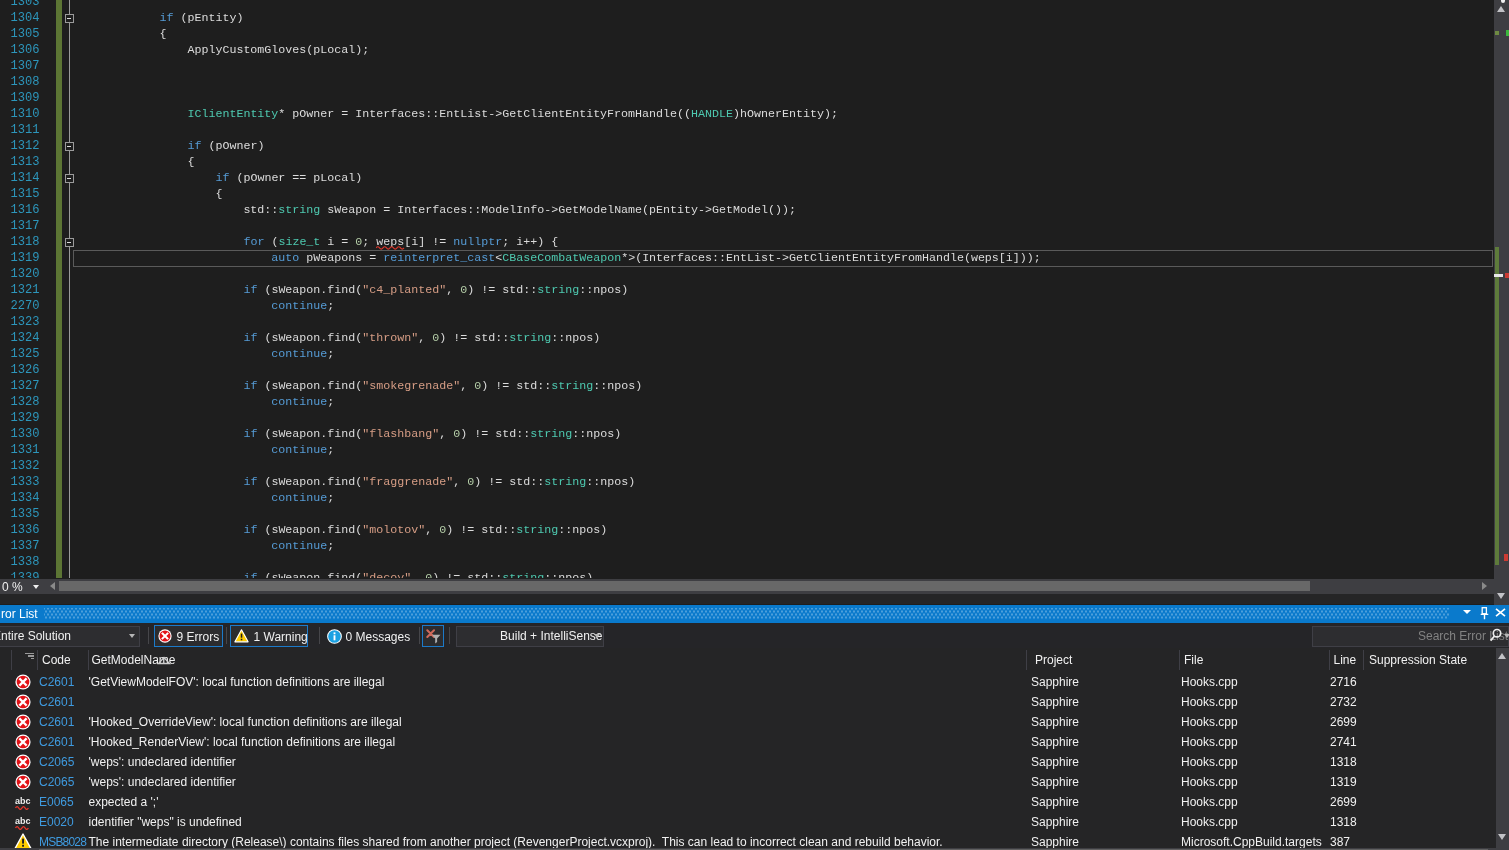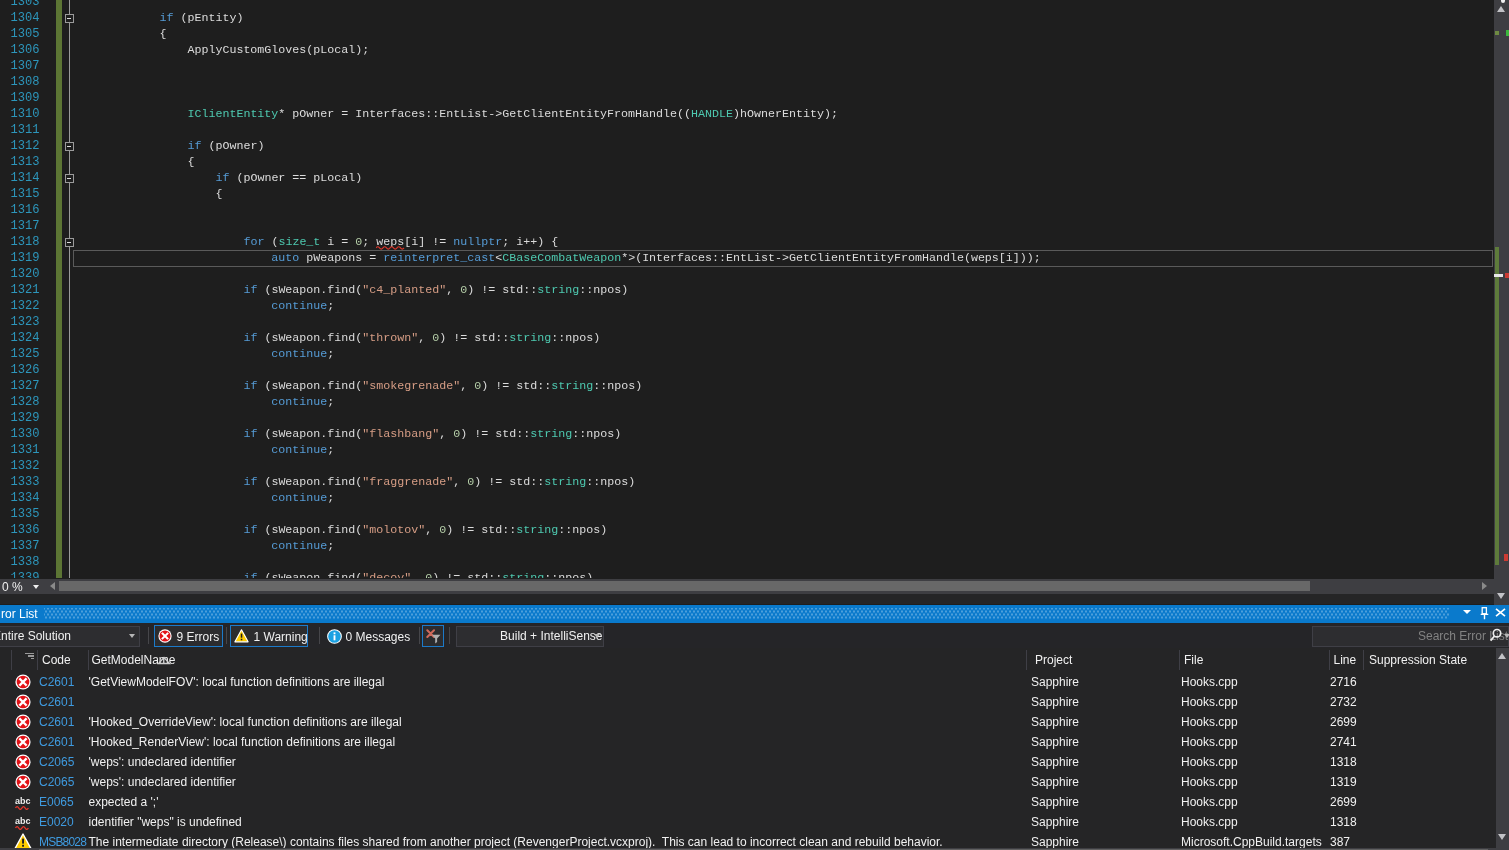--- a/index.html
+++ b/index.html
@@ -79,29 +79,30 @@
 <div class="ln" style="top:122px">1311</div>
 <div class="ln" style="top:138px">1312</div>
 <div class="cl" style="top:138px">                <span class="k">if</span> (pOwner)</div>
 <div class="ln" style="top:154px">1313</div>
 <div class="cl" style="top:154px">                {</div>
 <div class="ln" style="top:170px">1314</div>
 <div class="cl" style="top:170px">                    <span class="k">if</span> (pOwner == pLocal)</div>
 <div class="ln" style="top:186px">1315</div>
 <div class="cl" style="top:186px">                    {</div>
 <div class="ln" style="top:202px">1316</div>
+<div class="cl" style="top:202px">                        std::<span class="t">string</span> sWeapon = Interfaces::ModelInfo-&gt;GetModelName(pEntity-&gt;GetModel());</div>
 <div class="ln" style="top:218px">1317</div>
 <div class="ln" style="top:234px">1318</div>
 <div class="cl" style="top:234px">                        <span class="k">for</span> (<span class="t">size_t</span> i = <span class="n">0</span>; weps[i] != <span class="k">nullptr</span>; i++) {</div>
 <div class="ln" style="top:250px">1319</div>
 <div class="cl" style="top:250px">                            <span class="k">auto</span> pWeapons = <span class="k">reinterpret_cast</span>&lt;<span class="t">CBaseCombatWeapon</span>*&gt;(Interfaces::EntList-&gt;GetClientEntityFromHandle(weps[i]));</div>
 <div class="ln" style="top:266px">1320</div>
 <div class="ln" style="top:282px">1321</div>
 <div class="cl" style="top:282px">                        <span class="k">if</span> (sWeapon.find(<span class="s">"c4_planted"</span>, <span class="n">0</span>) != std::<span class="t">string</span>::npos)</div>
-<div class="ln" style="top:298px">1322</div>
+<div class="ln" style="top:298px">2270</div>
 <div class="cl" style="top:298px">                            <span class="k">continue</span>;</div>
 <div class="ln" style="top:314px">1323</div>
 <div class="ln" style="top:330px">1324</div>
 <div class="cl" style="top:330px">                        <span class="k">if</span> (sWeapon.find(<span class="s">"thrown"</span>, <span class="n">0</span>) != std::<span class="t">string</span>::npos)</div>
 <div class="ln" style="top:346px">1325</div>
 <div class="cl" style="top:346px">                            <span class="k">continue</span>;</div>
 <div class="ln" style="top:362px">1326</div>
 <div class="ln" style="top:378px">1327</div>
 <div class="cl" style="top:378px">                        <span class="k">if</span> (sWeapon.find(<span class="s">"smokegrenade"</span>, <span class="n">0</span>) != std::<span class="t">string</span>::npos)</div>
 <div class="ln" style="top:394px">1328</div>

